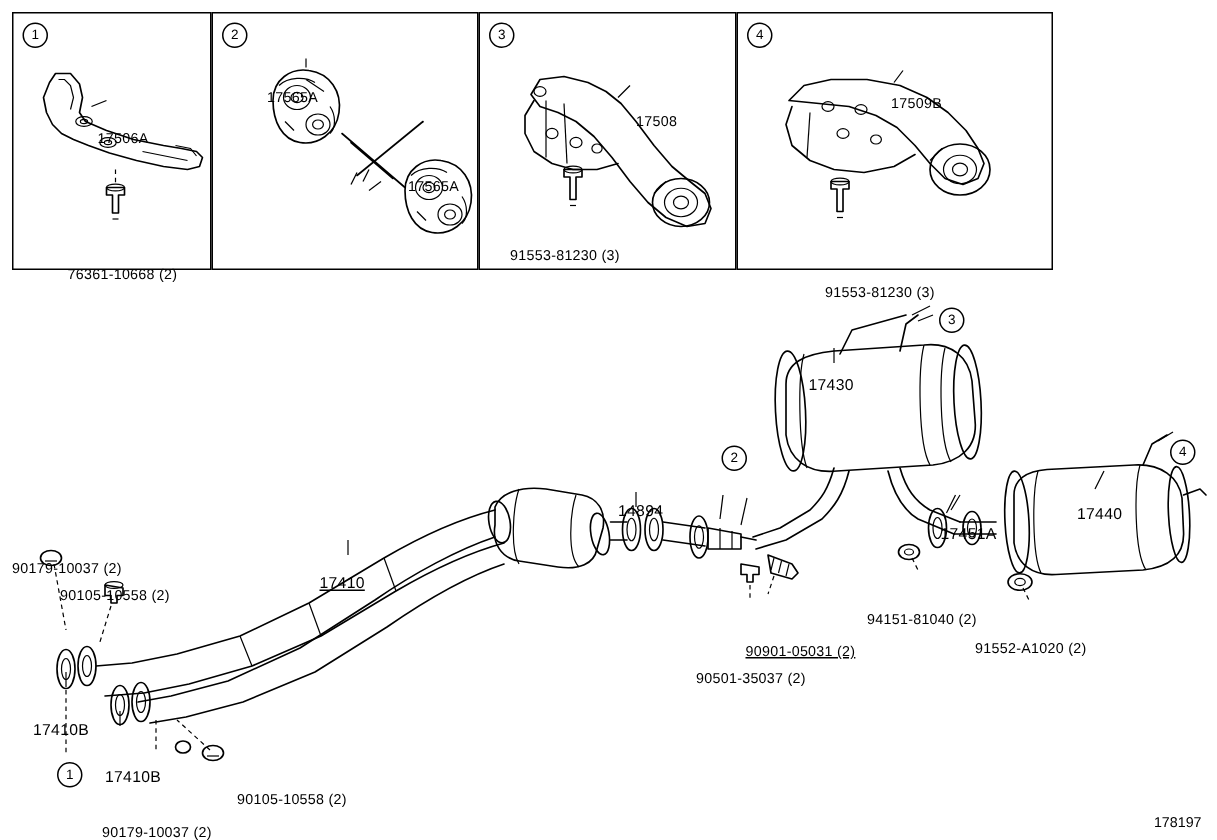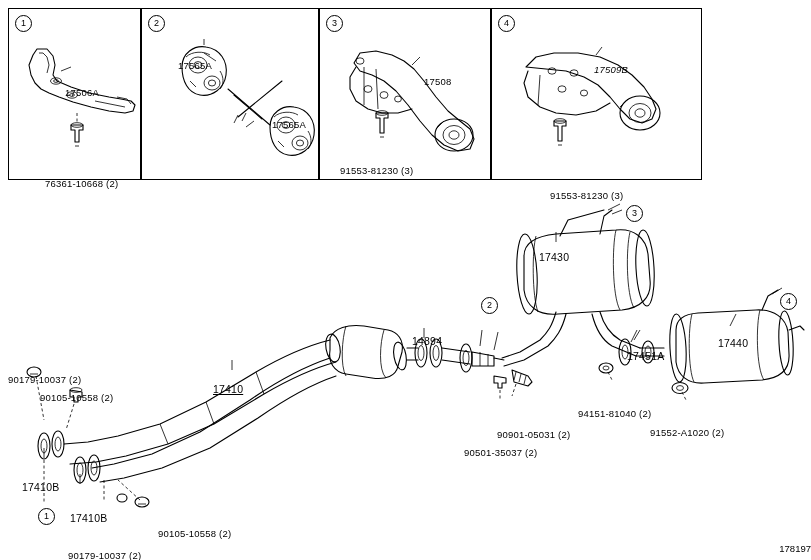--- a/index.html
+++ b/index.html
@@ -33,21 +33,21 @@
   .boxrow{position:absolute;left:8px;top:8px;width:694px;height:172px;}
   .cell{position:absolute;top:0;height:172px;border:1.2px solid #000;box-sizing:border-box;}
   #c1{left:0;width:133px;}
   #c2{left:133px;width:178px;}
   #c3{left:311px;width:172px;}
   #c4{left:483px;width:211px;}
   svg{position:absolute;left:0;top:0;overflow:visible;}
   .dgm{fill:none;stroke:#000;stroke-width:1.1;stroke-linejoin:round;stroke-linecap:round;}
   .dgm-thin{fill:none;stroke:#000;stroke-width:0.8;}
   .dash{fill:none;stroke:#000;stroke-width:0.8;stroke-dasharray:3 2.5;}
-  #footer{position:absolute;right:0;bottom:6px;font-size:9.5px;}
+  #footer{position:absolute;right:10px;bottom:6px;font-size:9.5px;}
 </style>
 </head>
 <body>
 
 <div id="stage">
 
   <div class="boxrow">
 
     <div class="cell" id="c1">
       <svg width="133" height="172" viewBox="0 0 133 172">
@@ -150,21 +150,21 @@
         <ellipse class="dgm-thin" cx="148" cy="104" rx="5" ry="4.2"></ellipse>
         <path class="dgm-thin" d="M128,98 L136,90"></path>
 
         <path class="dgm-thin" d="M104,46 L110,38"></path>
 
         <path class="dgm" d="M62,112 L74,112 L74,117 L70,117 L70,132 L66,132 L66,117 L62,117 Z"></path>
         <ellipse class="dgm-thin" cx="68" cy="112" rx="6" ry="2.3"></ellipse>
         <path class="dgm-thin" d="M66,136 L70,136"></path>
       </svg>
       <div class="callout" style="left:6px;top:6px;">4</div>
-      <div class="lbl" style="left:102px;top:32px;font-style:italic;">17509B</div>
+      <div class="lbl" style="left:102px;top:32px;">17509B</div>
       <div class="lbl" style="left:58px;top:158px;">91553-81230 (3)</div>
     </div>
   </div>
 
   <svg width="811" height="380" style="top:180px;" viewBox="0 0 811 380">
 
     <path class="dgm" d="M524,76 C524,62 536,56 556,54 L616,50 C634,48 646,58 648,74 L650,100 C652,118 640,128 622,130 L558,134 C538,136 526,126 524,110 Z"></path>
     <ellipse class="dgm" cx="527" cy="94" rx="10" ry="40" transform="rotate(-3 527 94)"></ellipse>
     <path class="dgm-thin" d="M536,56 C532,70 532,116 538,132"></path>
     <path class="dgm-thin" d="M616,50 C612,66 612,116 620,130"></path>
@@ -289,21 +289,21 @@
   <div class="lbl big" style="left:213px;top:360px;text-decoration:underline;">17410</div>
   <div class="lbl big" style="left:22px;top:458px;">17410B</div>
   <div class="lbl big" style="left:70px;top:489px;">17410B</div>
 
   <div class="lbl" style="left:8px;top:351px;">90179-10037 (2)</div>
   <div class="lbl" style="left:40px;top:369px;">90105-10558 (2)</div>
   <div class="lbl" style="left:68px;top:527px;">90179-10037 (2)</div>
   <div class="lbl" style="left:158px;top:505px;">90105-10558 (2)</div>
   <div class="lbl" style="left:578px;top:385px;">94151-81040 (2)</div>
   <div class="lbl" style="left:650px;top:404px;">91552-A1020 (2)</div>
-  <div class="lbl" style="left:497px;top:406px;">90901-05031 (2)</div>
+  <div class="lbl" style="left:497px;top:406px;text-decoration:underline;">90901-05031 (2)</div>
   <div class="lbl" style="left:464px;top:424px;">90501-35037 (2)</div>
 
   <div class="callout" style="left:626px;top:205px;">3</div>
   <div class="callout" style="left:481px;top:297px;">2</div>
   <div class="callout" style="left:780px;top:293px;">4</div>
   <div class="callout" style="left:38px;top:508px;">1</div>
 
   <div id="footer">178197</div>
 </div>
 

